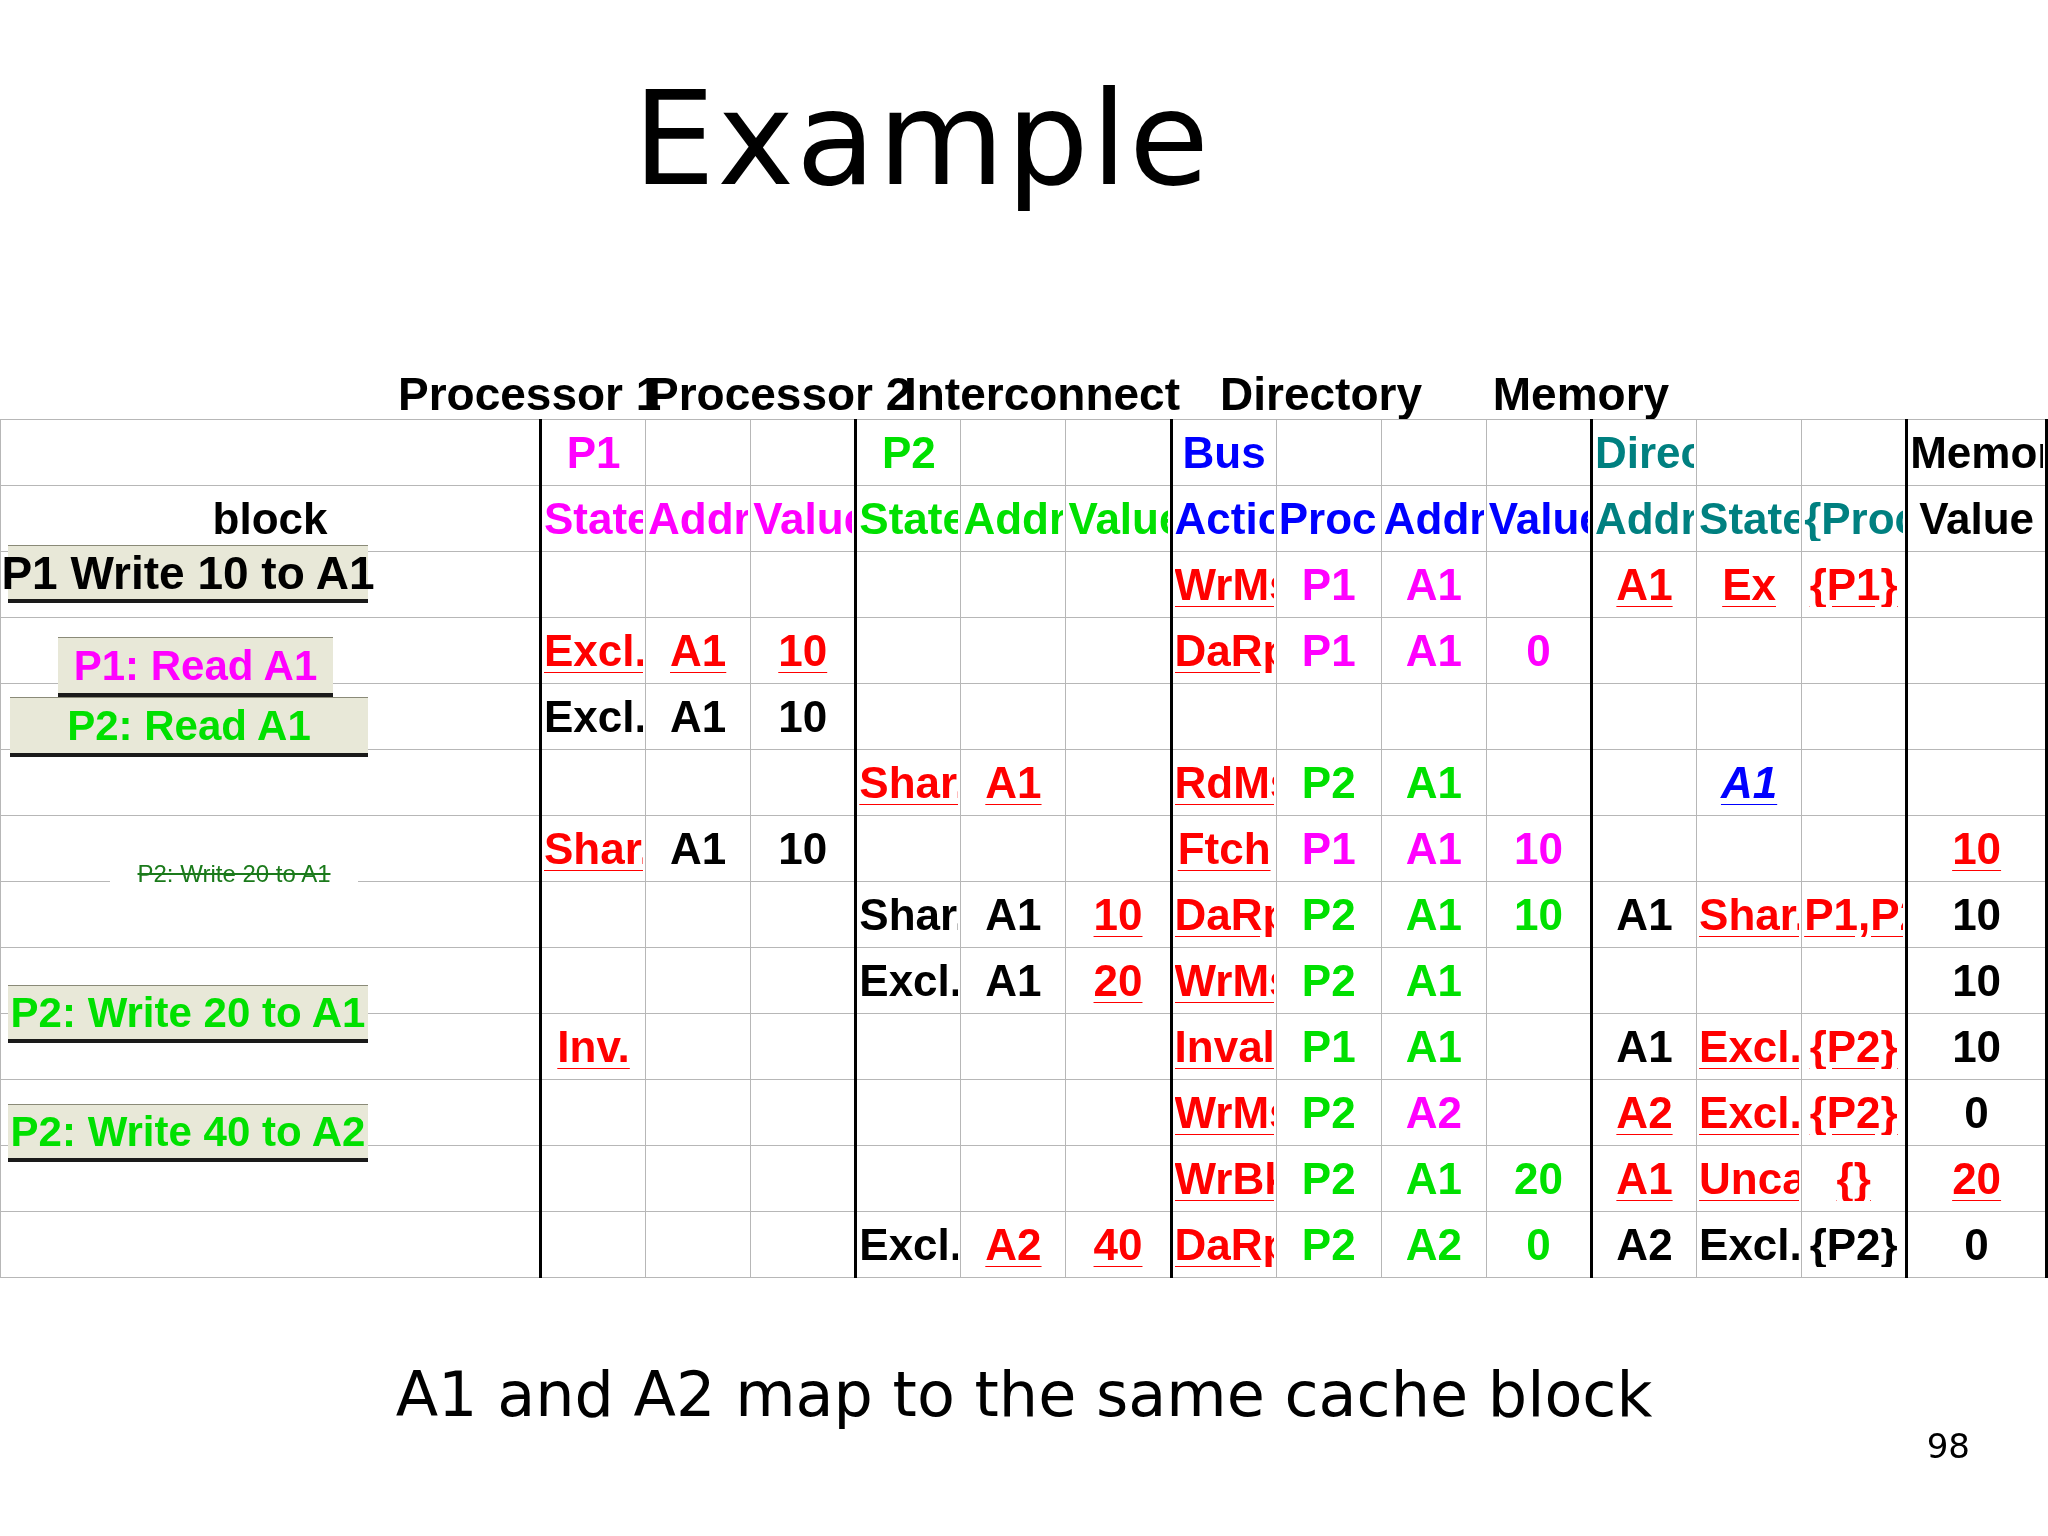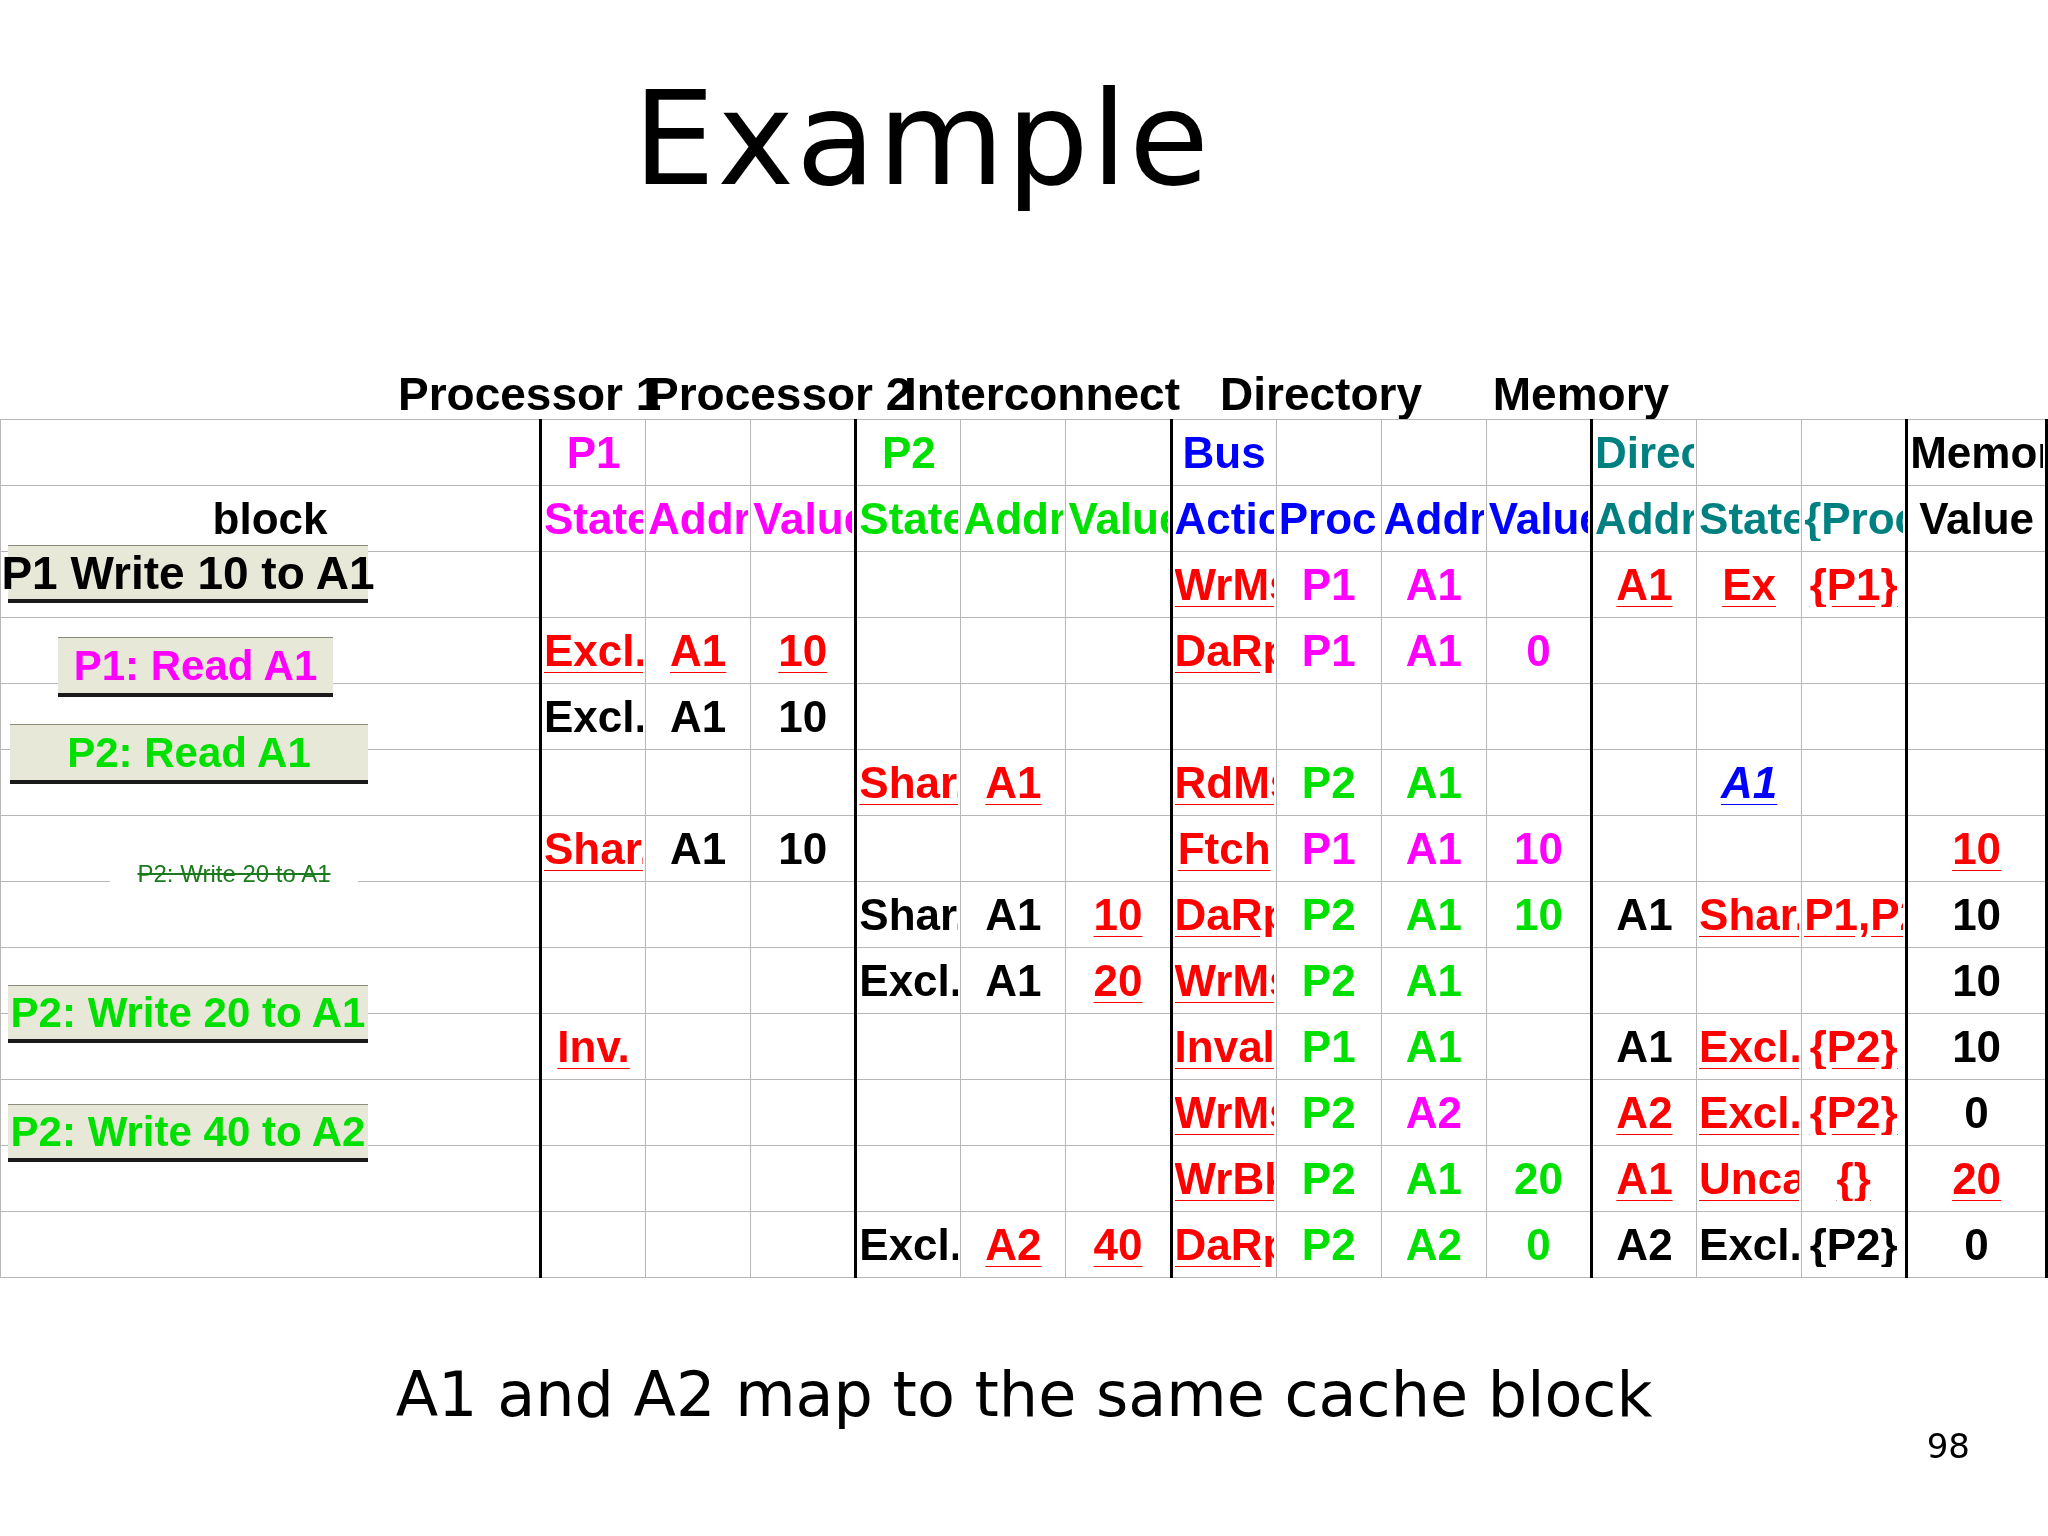--- a/index.html
+++ b/index.html
@@ -761,20 +761,20 @@
         <td class="gl gr">
           <span class="clipc blk">0</span>
         </td>
       </tr>
     </tbody>
 </table>
 
 <div id="step-overlays">
     <div class="steplbl" style="left: 8px; top: 545px; width: 360px; height: 58px; font-size: 46px; color: #000000;">P1 Write 10 to A1</div>
     <div class="steplbl" style="left: 18px; top: 637px; width: 275px; height: 60px; font-size: 42px; color: rgb(255, 0, 255); margin-left: 40px;">P1: Read A1</div>
-    <div class="steplbl" style="left: 10px; top: 724px; width: 358px; height: 60px; font-size: 42px; color: rgb(0, 224, 0);">P2: Read A1</div>
+    <div class="steplbl" style="left: 10px; top: 697px; width: 358px; height: 60px; font-size: 42px; color: rgb(0, 224, 0);">P2: Read A1</div>
     <div class="steplbl plain" style="left: 110px; top: 855px; width: 248px; height: 38px; font-size: 24px; color: rgb(27, 122, 27); text-decoration: line-through;">P2: Write 20 to A1</div>
     <div class="steplbl" style="left: 8px; top: 985px; width: 360px; height: 58px; font-size: 42px; color: rgb(0, 224, 0);">P2: Write 20 to A1</div>
     <div class="steplbl" style="left: 8px; top: 1093px; width: 360px; height: 58px; font-size: 42px; color: rgb(0, 224, 0); margin-top: 11px;">P2: Write 40 to A2</div>
   </div>
 
 <div id="caption">A1 and A2 map to the same cache block</div>
 <div id="page-number">98</div>
 
 </body></html>

